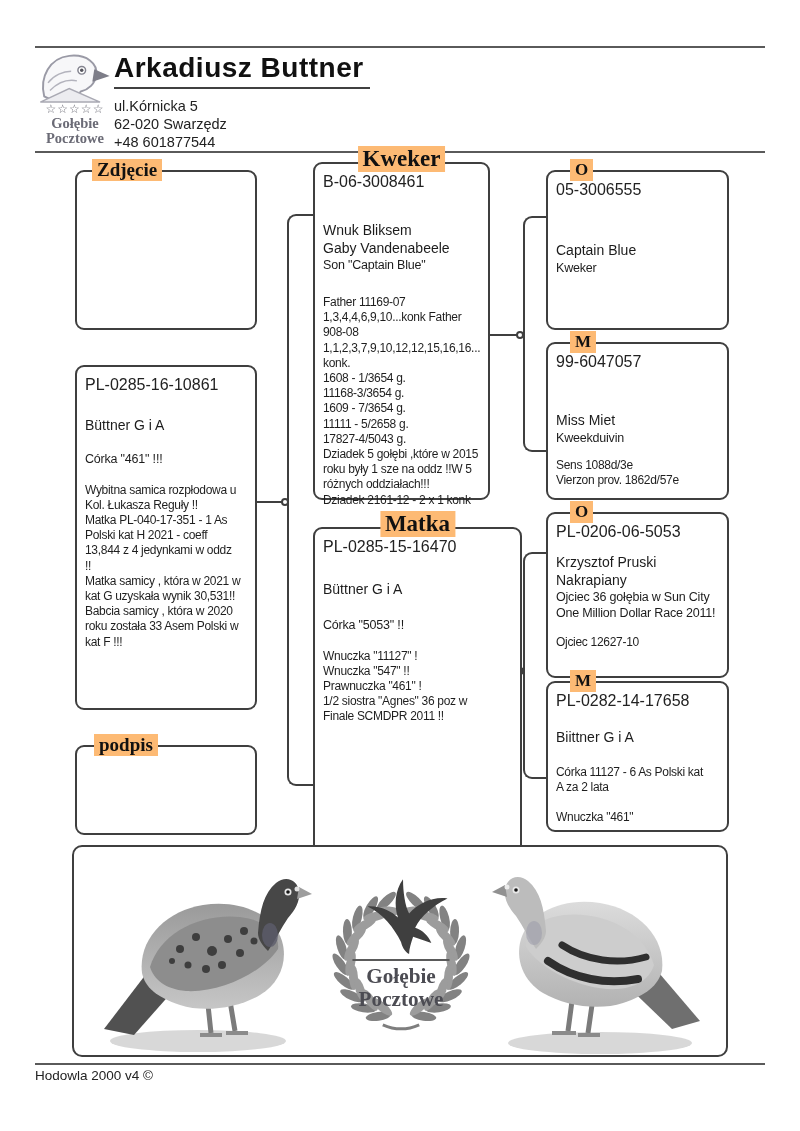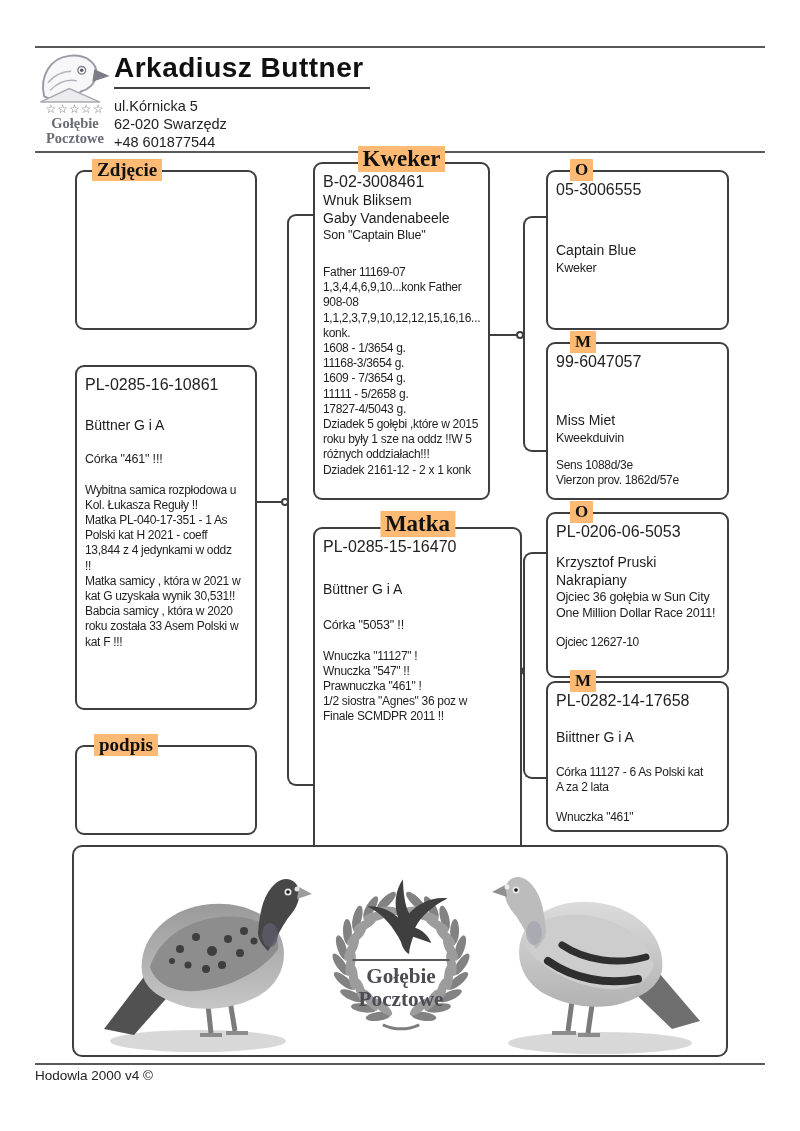--- a/index.html
+++ b/index.html
@@ -108,22 +108,22 @@
 roku została 33 Asem Polski w
 kat F !!!</div>
   </div>
 
   <div class="pbox" style="left:75px; top:745px; width:182px; height:90px">
     <span class="blabel" style="left:17px; font-size:19px">podpis</span>
   </div>
 
   <div class="pbox" style="left:313px; top:162px; width:177px; height:338px">
     <span class="blabel big">Kweker</span>
-    <div class="ring">B-02-3008461</div>
-    <div class="pname" style="">Wnuk Bliksem
+    <div class="ring">B-06-3008461</div>
+    <div class="pname" style="margin-top:30px">Wnuk Bliksem
 Gaby Vandenabeele</div>
     <div class="psub">Son "Captain Blue"</div>
     <div class="pdet" style="margin-top:22px">Father 11169-07
 1,3,4,4,6,9,10...konk Father
 908-08
 1,1,2,3,7,9,10,12,12,15,16,16...
 konk.
 1608 - 1/3654 g.
 11168-3/3654 g.
 1609 - 7/3654 g.

